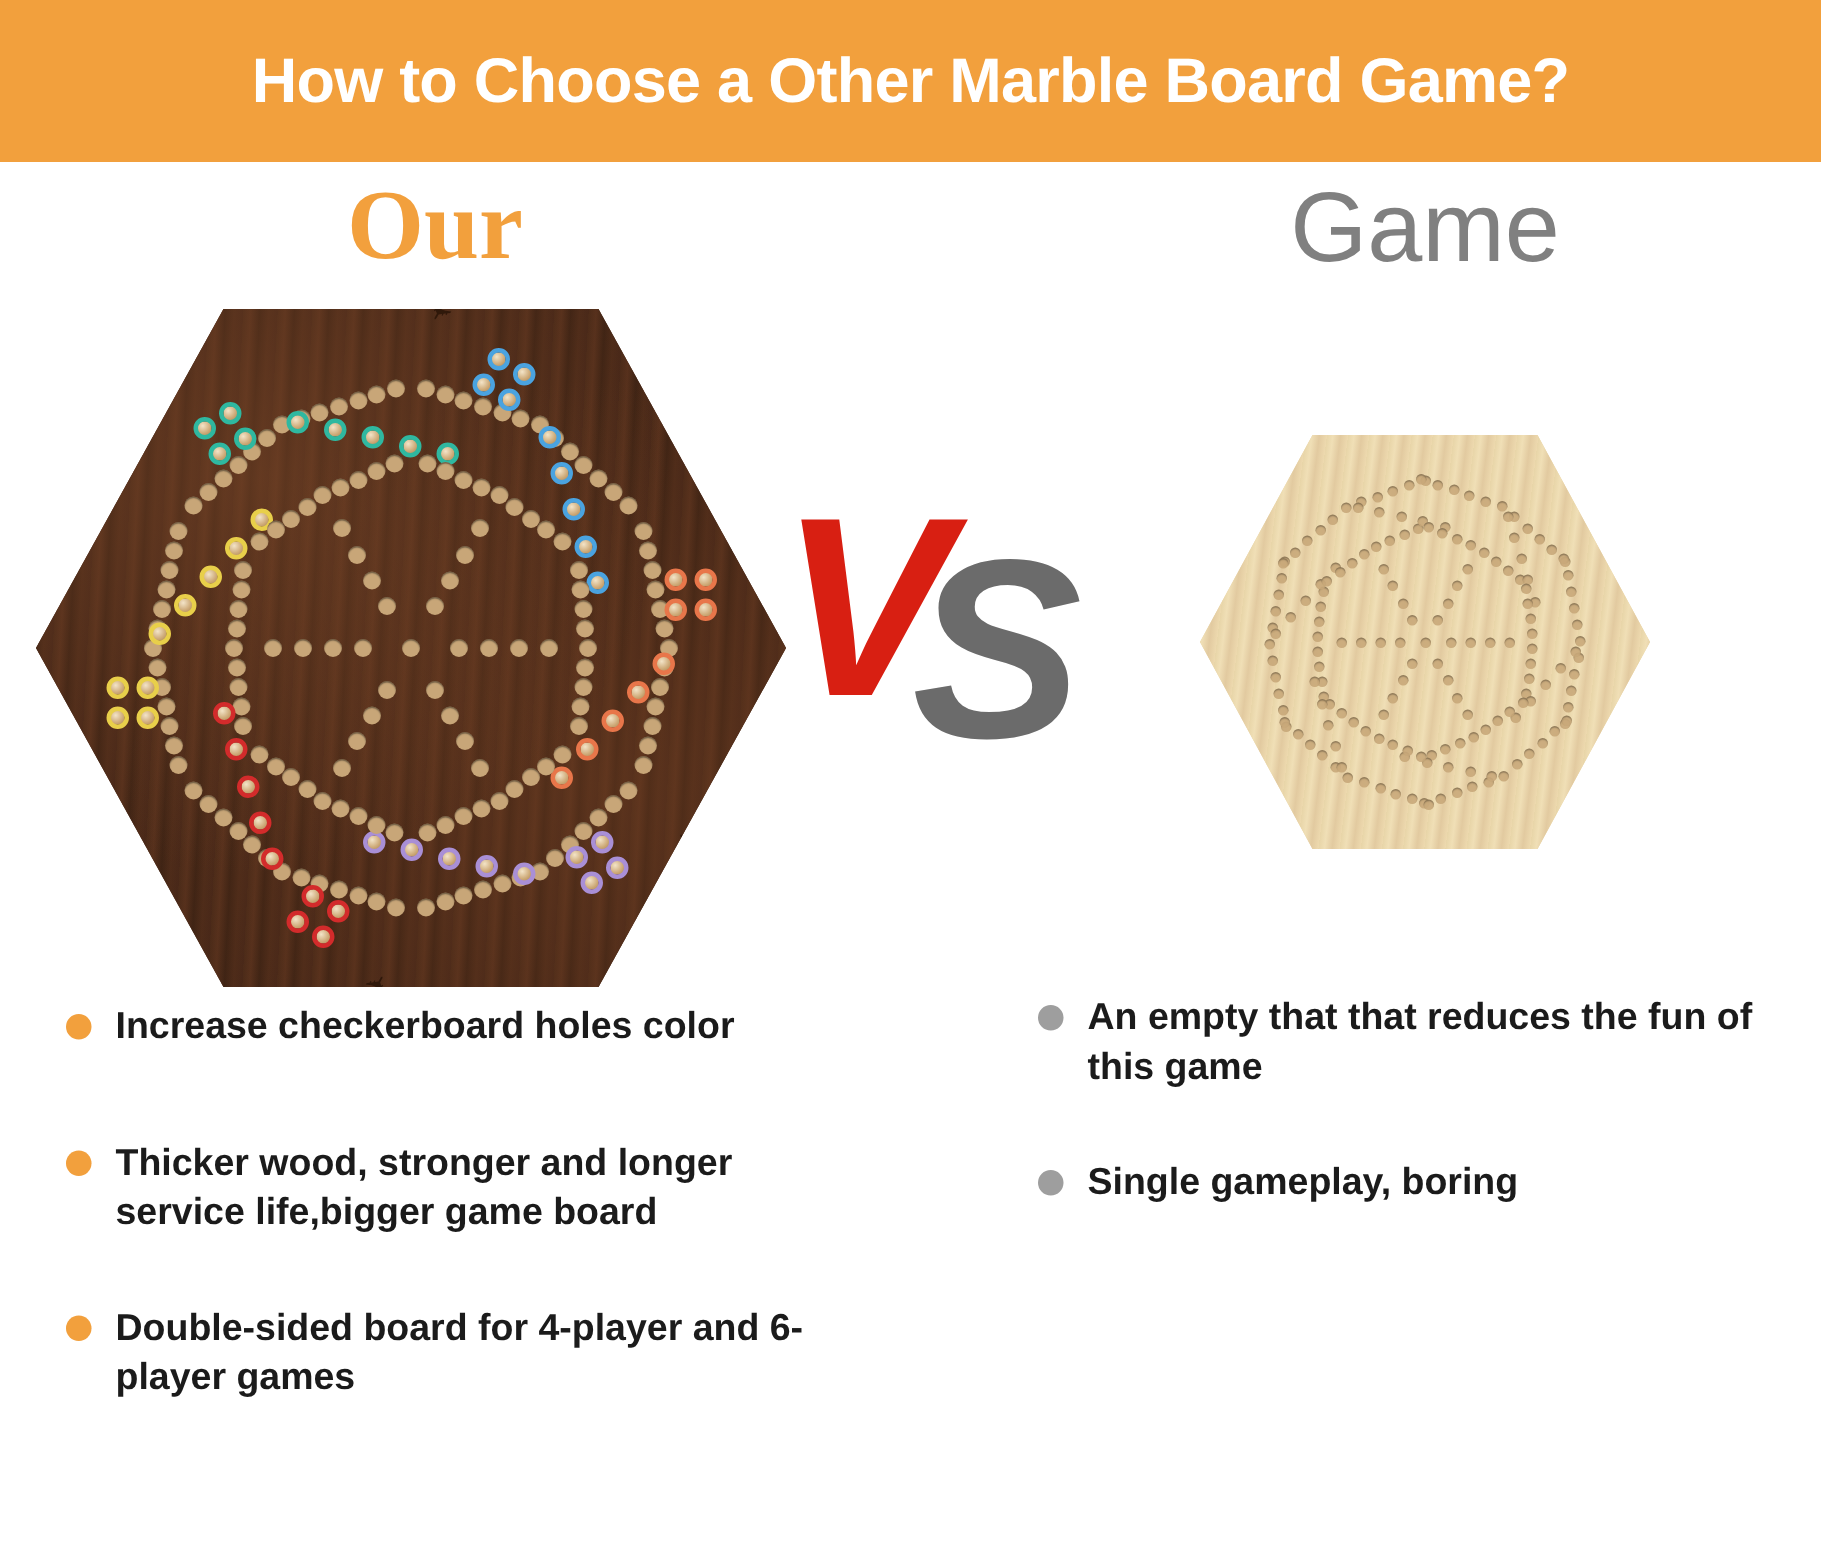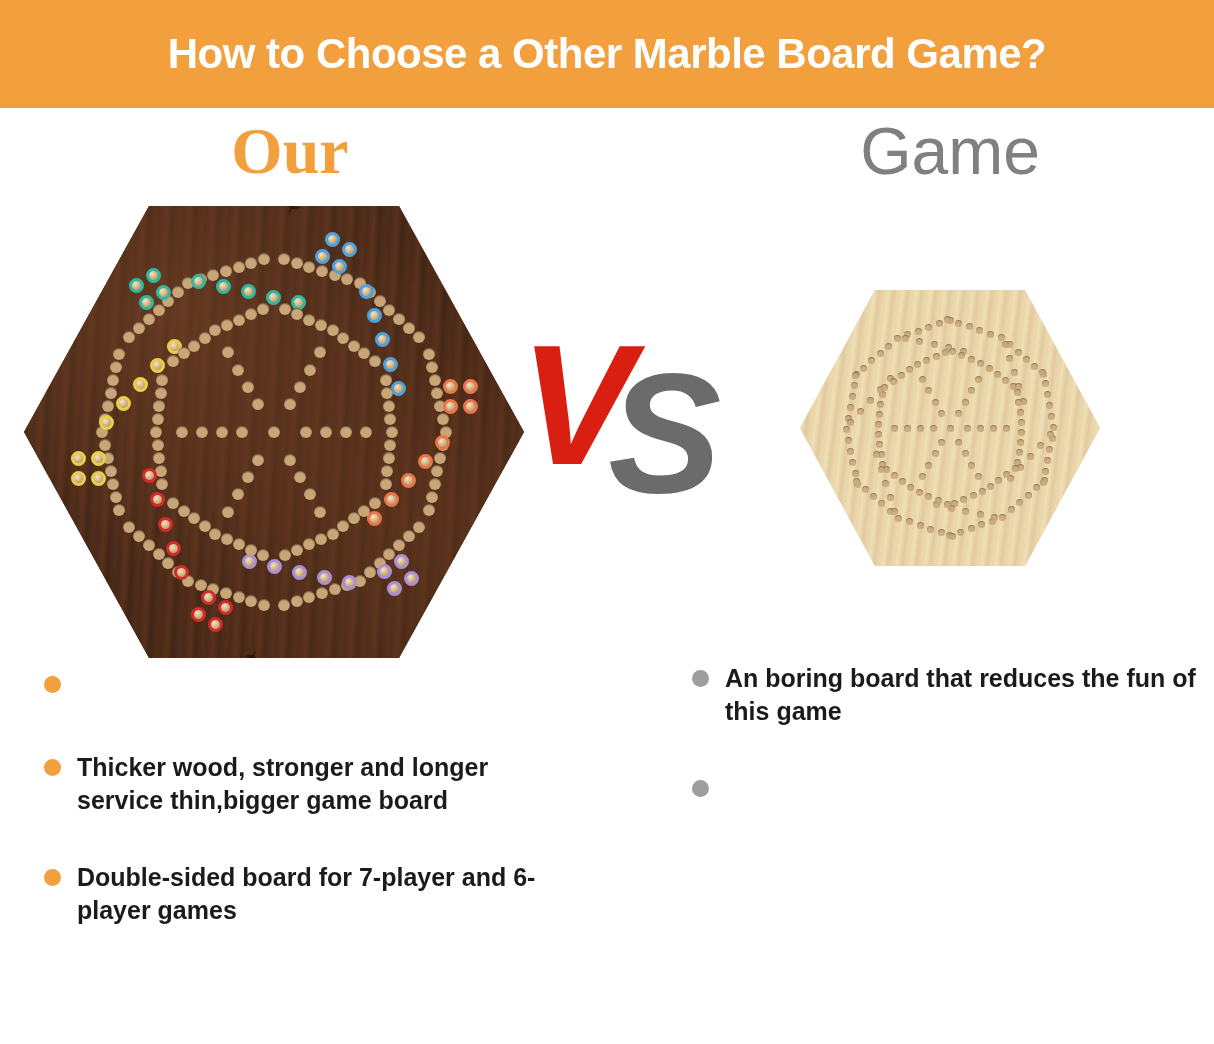--- a/index.html
+++ b/index.html
@@ -580,32 +580,34 @@
       <div class="hole other" style="width: 7px; height: 7px; left: 82.2513px; top: 189.782px;"></div>
       <div class="hole other" style="width: 7px; height: 7px; left: 77.725px; top: 175.622px;"></div>
       <div class="hole other" style="width: 7px; height: 7px; left: 73.1987px; top: 161.462px;"></div>
       <div class="hole other" style="width: 7px; height: 7px; left: 146.5px; top: 134.5px;"></div>
     </div>
 </div>
 
 <div class="bullet-list" id="our-list">
   <div class="bullet-item">
     <span class="bullet-dot our"></span>
+    <span class="bullet-text">Increase checkerboard holes color</span>
   </div>
   <div class="bullet-item" style="margin-top:58px;">
     <span class="bullet-dot our"></span>
-    <span class="bullet-text">Thicker wood, stronger and longer service thin,bigger game board</span>
+    <span class="bullet-text">Thicker wood, stronger and longer service life,bigger game board</span>
   </div>
   <div class="bullet-item" style="margin-top:22px;">
     <span class="bullet-dot our"></span>
-    <span class="bullet-text">Double-sided board for 7-player and 6-player games</span>
+    <span class="bullet-text">Double-sided board for 4-player and 6-player games</span>
   </div>
 </div>
 
 <div class="bullet-list" id="other-list">
   <div class="bullet-item">
     <span class="bullet-dot other"></span>
-    <span class="bullet-text">An boring board that reduces the fun of this game</span>
+    <span class="bullet-text">An empty that that reduces the fun of this game</span>
   </div>
   <div class="bullet-item" style="margin-top:24px;">
     <span class="bullet-dot other"></span>
+    <span class="bullet-text">Single gameplay, boring</span>
   </div>
 </div>
 
 </body></html>

